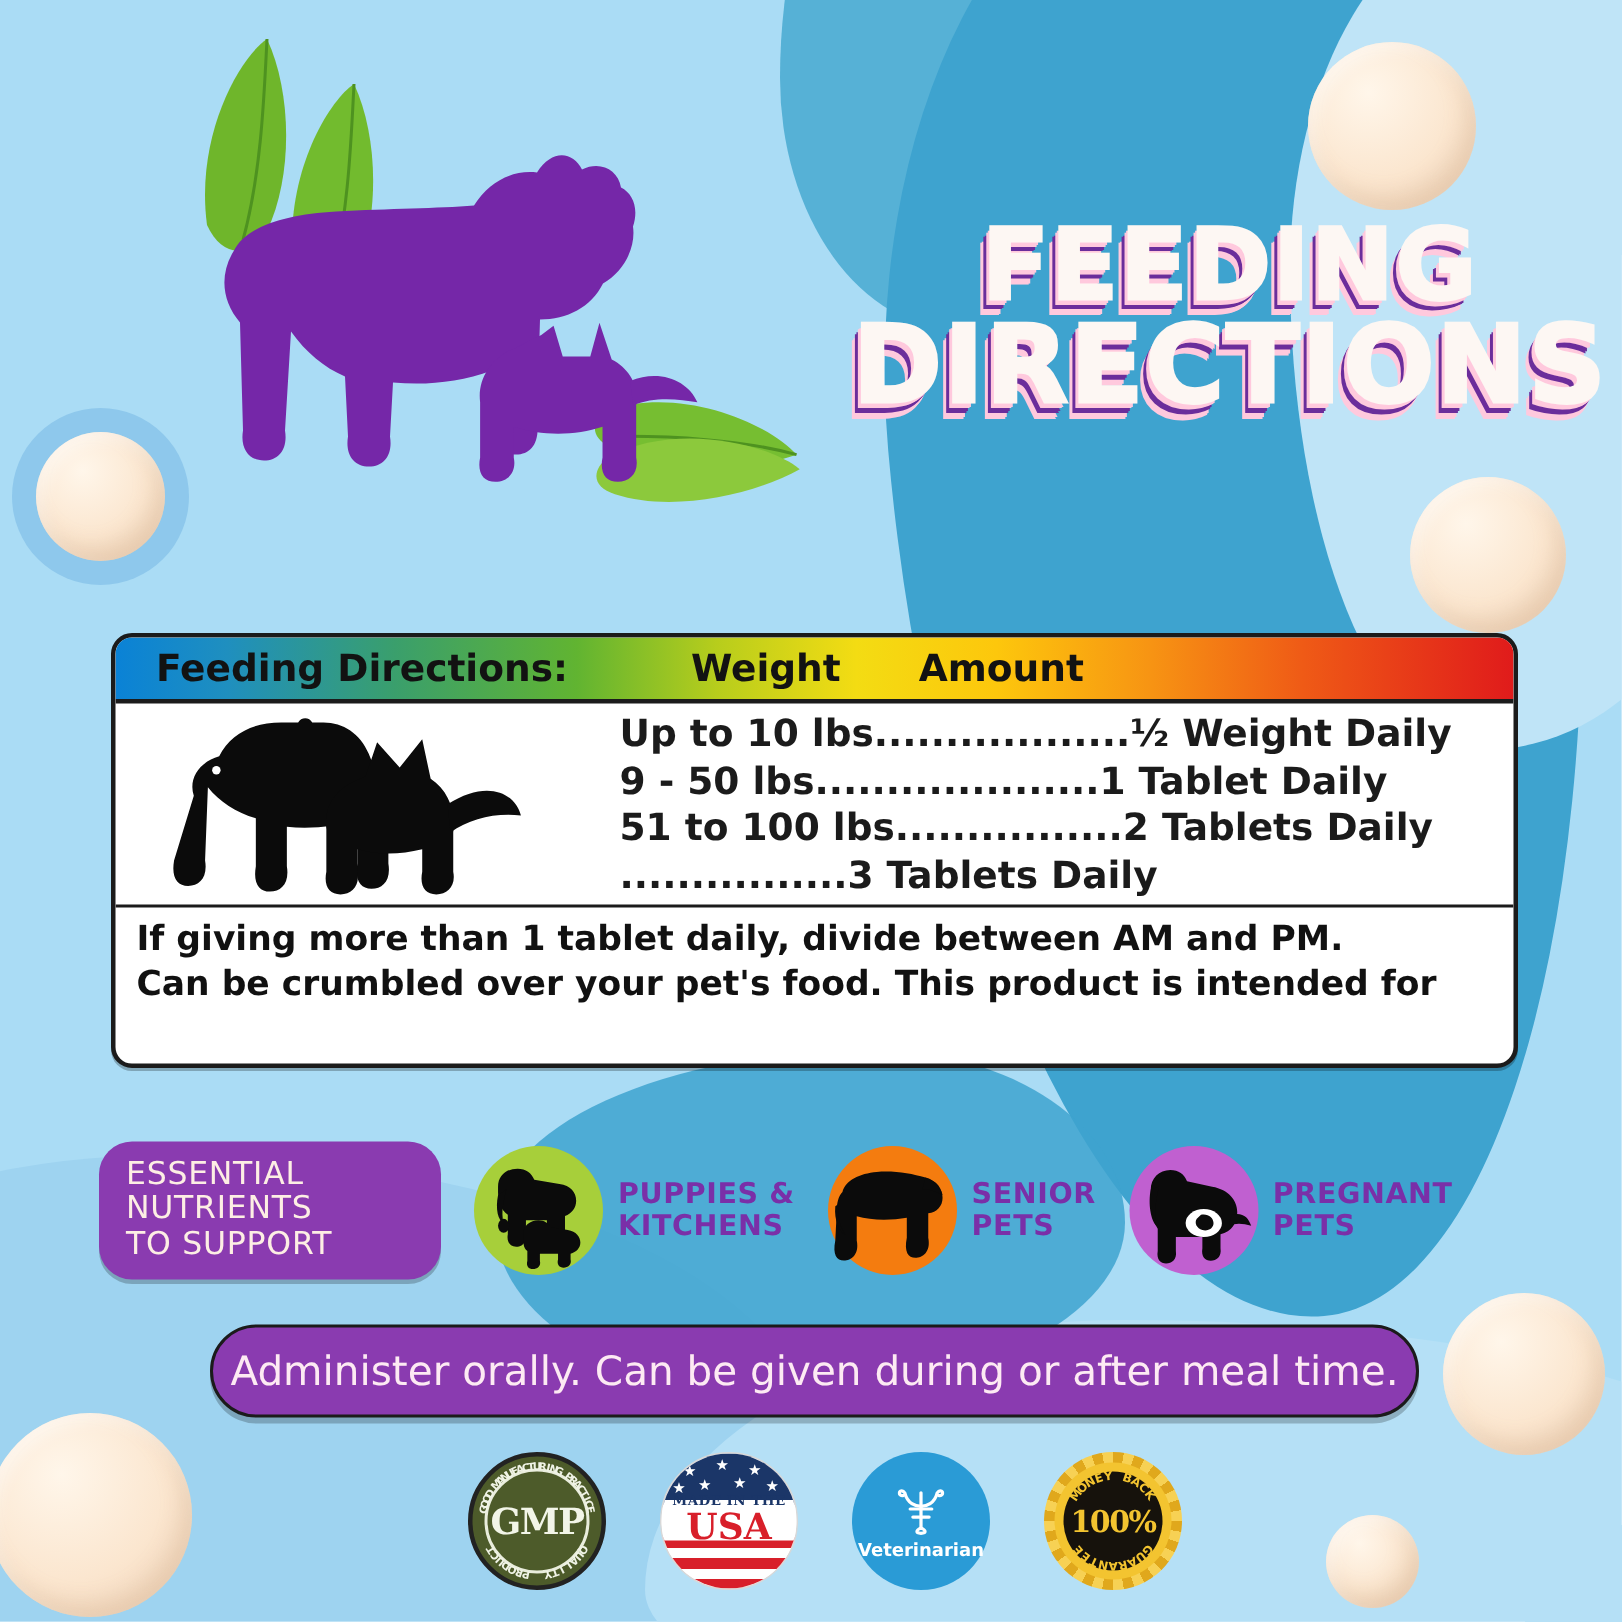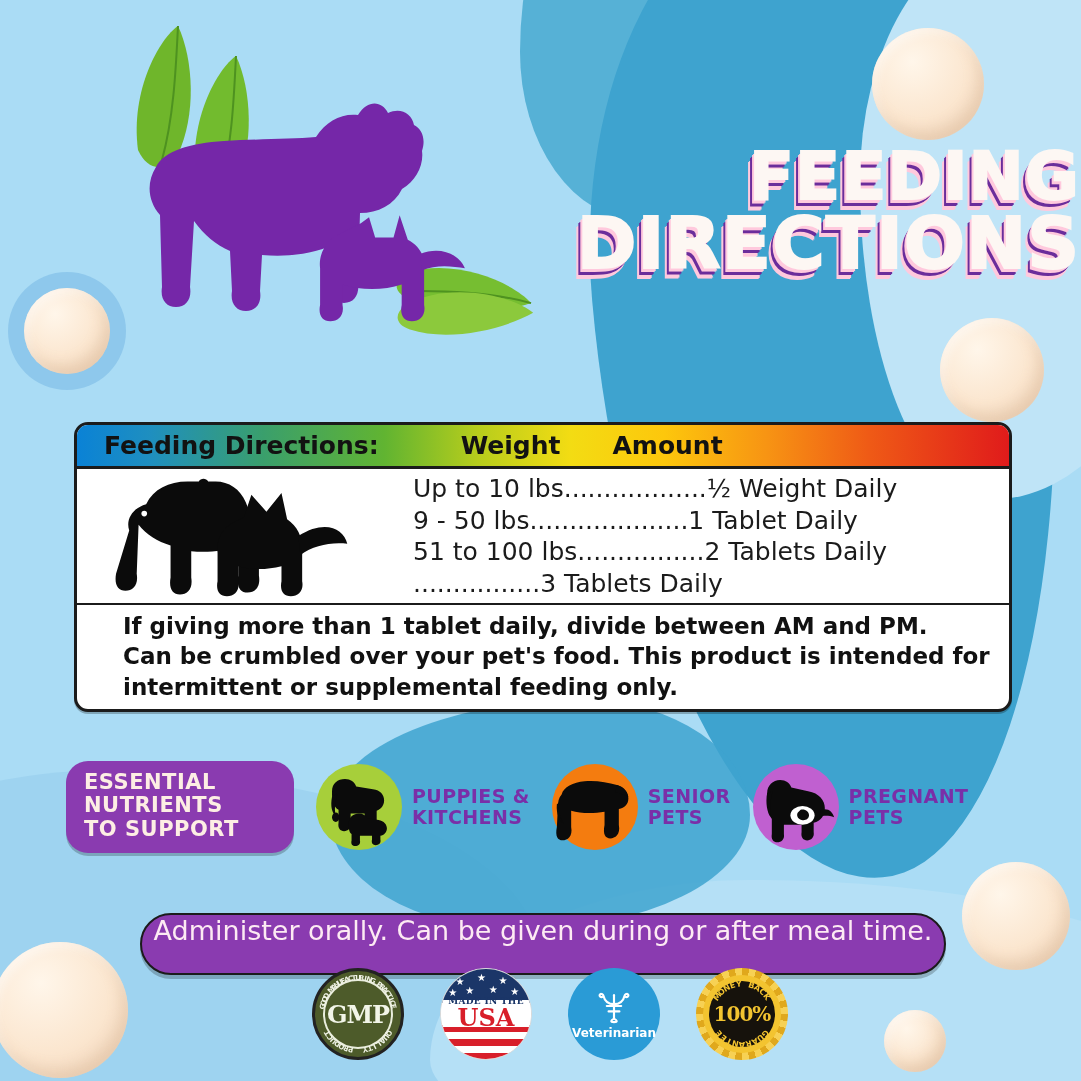--- a/index.html
+++ b/index.html
@@ -81,21 +81,21 @@
   .leaves { position: absolute; left: 120px; top: 20px; width: 420px; height: 320px; }
 
   
   .hero-pets { position: absolute; left: 120px; top: 95px; width: 420px; height: 250px; }
 
   
   .title-wrap {
     position: absolute;
     left: 560px; top: 148px;
     width: 520px;
-    text-align: right;
+    text-align: center;
     z-index: 6;
   }
   .title-line {
     font-family: "DejaVu Sans", sans-serif;
     font-weight: 700;
     letter-spacing: 1px;
     color: #fdf7f3;
     line-height: .88;
     text-transform: uppercase;
     -webkit-text-stroke: 2px #fdf7f3;
@@ -140,20 +140,21 @@
     white-space: nowrap;
   }
   .hdr-title { padding-left: 27px; }
   .hdr-weight { margin-left: 82px; }
   .hdr-amount { margin-left: 52px; }
 
   .card-body {
     display: flex;
     height: 136px;
     border-bottom: 2px solid #1b1b1b;
+    font-weight: bold;
   }
   .pet-cell {
     width: 330px;
     display: flex; align-items: flex-end; justify-content: center;
     padding-bottom: 2px;
   }
   .dose-cell { flex: 1; padding: 4px 0 0 6px; }
   .dose-row {
     display: flex;
     font-family: "DejaVu Sans", sans-serif;
@@ -161,21 +162,20 @@
     color: #1b1b1b;
     line-height: 1.26;
     white-space: nowrap;
   }
   .dose-weight { }
   .dose-dots { flex: 0 0 auto; letter-spacing: 0px; overflow: hidden; }
   .dose-amount { }
 
   .card-note {
     padding: 6px 14px 0 14px;
-    margin-left: 32px;
   }
   .note-line {
     font-family: "DejaVu Sans", sans-serif;
     font-weight: 700;
     font-size: 23px;
     color: #111;
     line-height: 1.32;
     white-space: nowrap;
   }
 
@@ -189,21 +189,21 @@
   }
   .essential-pill {
     width: 228px;
     background: #8a3bb0;
     border-radius: 22px;
     padding: 10px 14px 12px 18px;
     box-shadow: 0 3px 0 rgba(0,0,0,.22);
   }
   .essential-pill div {
     font-family: "DejaVu Sans", sans-serif;
-    font-weight: 700;
+    font-weight: 400;
     font-size: 21px;
     letter-spacing: .5px;
     color: #fdeee4;
     line-height: 1.12;
     text-transform: uppercase;
   }
   .benefit { display: flex; align-items: center; margin-left: 22px; }
   .benefit-circle {
     width: 86px; height: 86px; border-radius: 50%;
     display: flex; align-items: center; justify-content: center;
@@ -222,24 +222,23 @@
   }
 
   
   .admin-banner {
     position: absolute;
     left: 140px; top: 883px;
     width: 806px; height: 62px;
     background: #8a3bb0;
     border: 2px solid #1b1b1b;
     border-radius: 31px;
-    display: flex; align-items: flex-start; justify-content: center;
+    display: flex; align-items: center; justify-content: center;
     z-index: 8;
     box-shadow: 0 4px 0 rgba(0,0,0,.22);
-    margin-top: 30px;
   }
   .admin-banner span {
     font-family: "DejaVu Sans", sans-serif;
     font-size: 27px;
     color: #fdeaf3;
     white-space: nowrap;
   }
 
   
   .badges {
@@ -500,21 +499,20 @@
         <div class="dose-row">
           <span class="dose-dots">................</span>
           <span class="dose-amount"> 3 Tablets Daily</span>
         </div>
       </div>
     </div>
 
     <div class="card-note">
       <div class="note-line">If giving more than 1 tablet daily, divide between AM and PM.</div>
       <div class="note-line">Can be crumbled over your pet's food. This product is intended for</div>
-      <div class="note-line">intermittent or supplemental feeding only.</div>
     </div>
   </div>
 
   <div class="benefit-row">
 
     <div class="essential-pill">
       <div>ESSENTIAL</div>
       <div>NUTRIENTS</div>
       <div>TO SUPPORT</div>
     </div>

